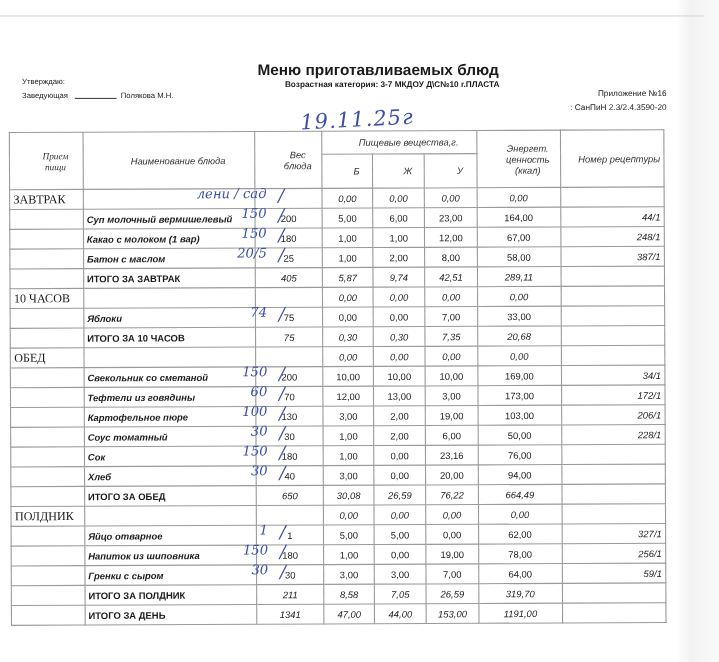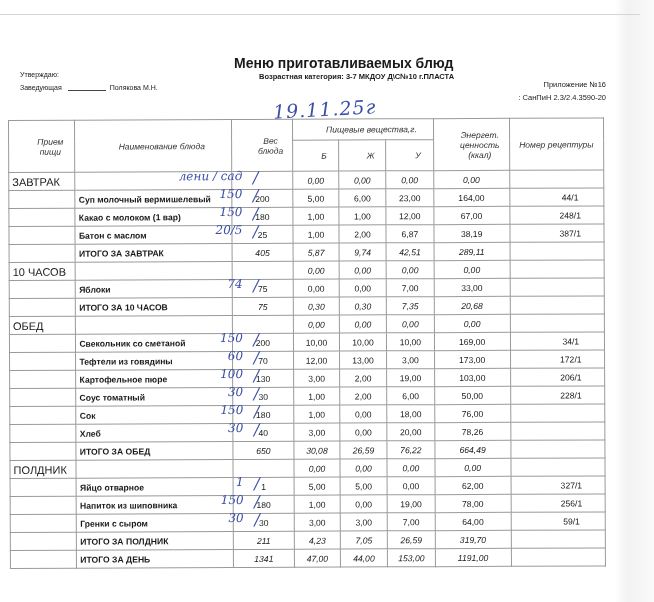--- a/index.html
+++ b/index.html
@@ -20,27 +20,27 @@
 
   .hand { color: #3c4fa8; font-family: "DejaVu Serif", serif; font-style: italic; }
   .date { left: 273px; top: 98px; font-size: 19px; transform: rotate(-3deg); letter-spacing: 1px; }
 
   table.menu {
     position: absolute; left: 8px; top: 120px; width: 596px;
     border-collapse: collapse; font-size: 8.6px; transform: rotate(-0.25deg); transform-origin: left top;
   }
   table.menu td, table.menu th { border: 1px solid #9a9a9a; padding: 0 3px; height: 17px; }
   table.menu th { font-weight: normal; font-style: italic; color: #333; font-size: 8.5px; padding-left: 20px; }
-  .c-meal { width: 48px; }
+  .c-meal { width: 48px; font-family: Liberation Serif, serif; }
   .c-name { width: 200px; }
   .c-w { width: 48px; text-align: center; }
   .c-n { width: 37px; text-align: center; }
   .c-e { width: 63px; text-align: center; }
-  .c-r { width: 96px; text-align: center; padding-left: 30px !important; }
-  td.dish { font-weight: bold; padding-left: 12px; margin-top: 46px; }
+  .c-r { width: 96px; text-align: right; padding-left: 30px !important; font-style: italic; }
+  td.dish { font-weight: bold; font-style: italic; padding-left: 12px; margin-top: 46px; }
   td.total { font-weight: bold; padding-left: 12px; }
   td.it { font-style: italic; }
   td.meal { font-size: 11px; }
   tr.head1 th { height: 20px; }
   tr.head2 th { height: 30px; }
   .wcell { position: relative; }
   .hw { position: absolute; right: 50px; top: -3px; font-size: 12px; white-space: nowrap; }
   .slash { position: absolute; right: 34px; top: -4px; font-size: 16px; }
 </style>
 </head>
@@ -108,22 +108,22 @@
         <td class="c-n"><span>12,00</span></td>
         <td class="c-e"><span>67,00</span></td>
         <td class="c-r"><span>248/1</span></td>
       </tr>
       <tr>
         <td class="c-meal meal"><span></span></td>
         <td class="c-name dish"><span>Батон с маслом</span></td>
         <td class="c-w wcell"><span>25</span><span class="hand hw">20/5</span><span class="hand slash">/</span></td>
         <td class="c-n"><span>1,00</span></td>
         <td class="c-n"><span>2,00</span></td>
-        <td class="c-n"><span>6,87</span></td>
-        <td class="c-e"><span>38,19</span></td>
+        <td class="c-n"><span>8,00</span></td>
+        <td class="c-e"><span>58,00</span></td>
         <td class="c-r"><span>387/1</span></td>
       </tr>
       <tr>
         <td class="c-meal meal"><span></span></td>
         <td class="c-name total"><span>ИТОГО ЗА ЗАВТРАК</span></td>
         <td class="c-w wcell it"><span>405</span></td>
         <td class="c-n it"><span>5,87</span></td>
         <td class="c-n it"><span>9,74</span></td>
         <td class="c-n it"><span>42,51</span></td>
         <td class="c-e it"><span>289,11</span></td>
@@ -208,32 +208,32 @@
         <td class="c-n"><span>6,00</span></td>
         <td class="c-e"><span>50,00</span></td>
         <td class="c-r"><span>228/1</span></td>
       </tr>
       <tr>
         <td class="c-meal meal"><span></span></td>
         <td class="c-name dish"><span>Сок</span></td>
         <td class="c-w wcell"><span>180</span><span class="hand hw">150</span><span class="hand slash">/</span></td>
         <td class="c-n"><span>1,00</span></td>
         <td class="c-n"><span>0,00</span></td>
-        <td class="c-n"><span>18,00</span></td>
+        <td class="c-n"><span>23,16</span></td>
         <td class="c-e"><span>76,00</span></td>
         <td class="c-r"><span></span></td>
       </tr>
       <tr>
         <td class="c-meal meal"><span></span></td>
         <td class="c-name dish"><span>Хлеб</span></td>
         <td class="c-w wcell"><span>40</span><span class="hand hw">30</span><span class="hand slash">/</span></td>
         <td class="c-n"><span>3,00</span></td>
         <td class="c-n"><span>0,00</span></td>
         <td class="c-n"><span>20,00</span></td>
-        <td class="c-e"><span>78,26</span></td>
+        <td class="c-e"><span>94,00</span></td>
         <td class="c-r"><span></span></td>
       </tr>
       <tr>
         <td class="c-meal meal"><span></span></td>
         <td class="c-name total"><span>ИТОГО ЗА ОБЕД</span></td>
         <td class="c-w wcell it"><span>650</span></td>
         <td class="c-n it"><span>30,08</span></td>
         <td class="c-n it"><span>26,59</span></td>
         <td class="c-n it"><span>76,22</span></td>
         <td class="c-e it"><span>664,49</span></td>
@@ -276,21 +276,21 @@
         <td class="c-n"><span>3,00</span></td>
         <td class="c-n"><span>3,00</span></td>
         <td class="c-n"><span>7,00</span></td>
         <td class="c-e"><span>64,00</span></td>
         <td class="c-r"><span>59/1</span></td>
       </tr>
       <tr>
         <td class="c-meal meal"><span></span></td>
         <td class="c-name total"><span>ИТОГО ЗА ПОЛДНИК</span></td>
         <td class="c-w wcell it"><span>211</span></td>
-        <td class="c-n it"><span>4,23</span></td>
+        <td class="c-n it"><span>8,58</span></td>
         <td class="c-n it"><span>7,05</span></td>
         <td class="c-n it"><span>26,59</span></td>
         <td class="c-e it"><span>319,70</span></td>
         <td class="c-r"><span></span></td>
       </tr>
       <tr>
         <td class="c-meal meal"><span></span></td>
         <td class="c-name total"><span>ИТОГО ЗА   ДЕНЬ</span></td>
         <td class="c-w wcell it"><span>1341</span></td>
         <td class="c-n it"><span>47,00</span></td>

